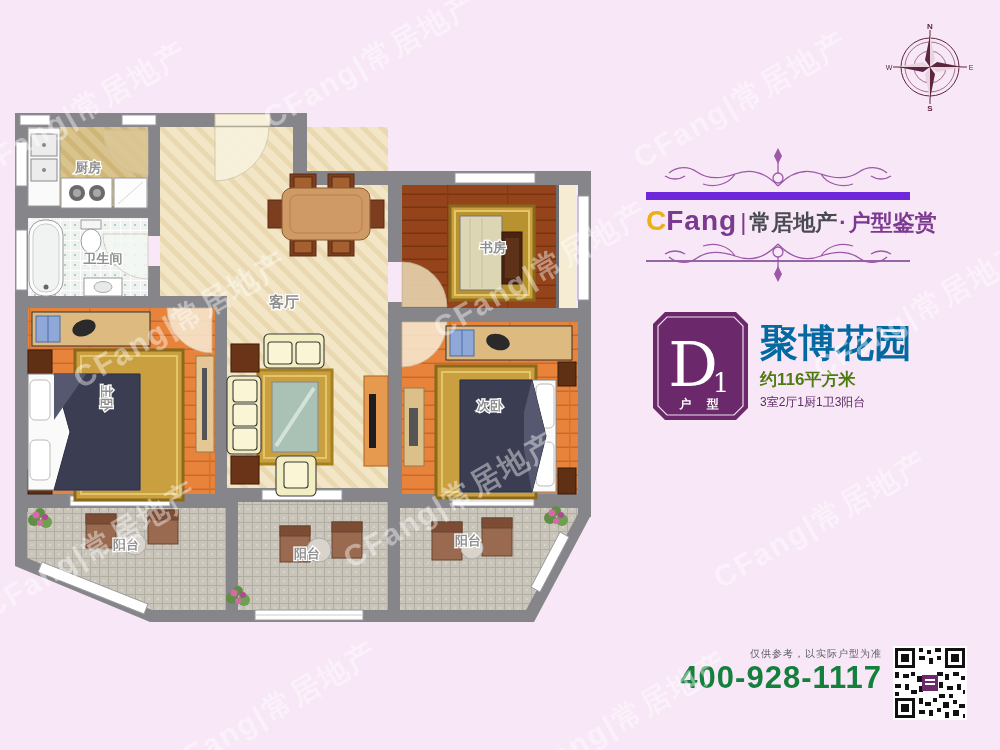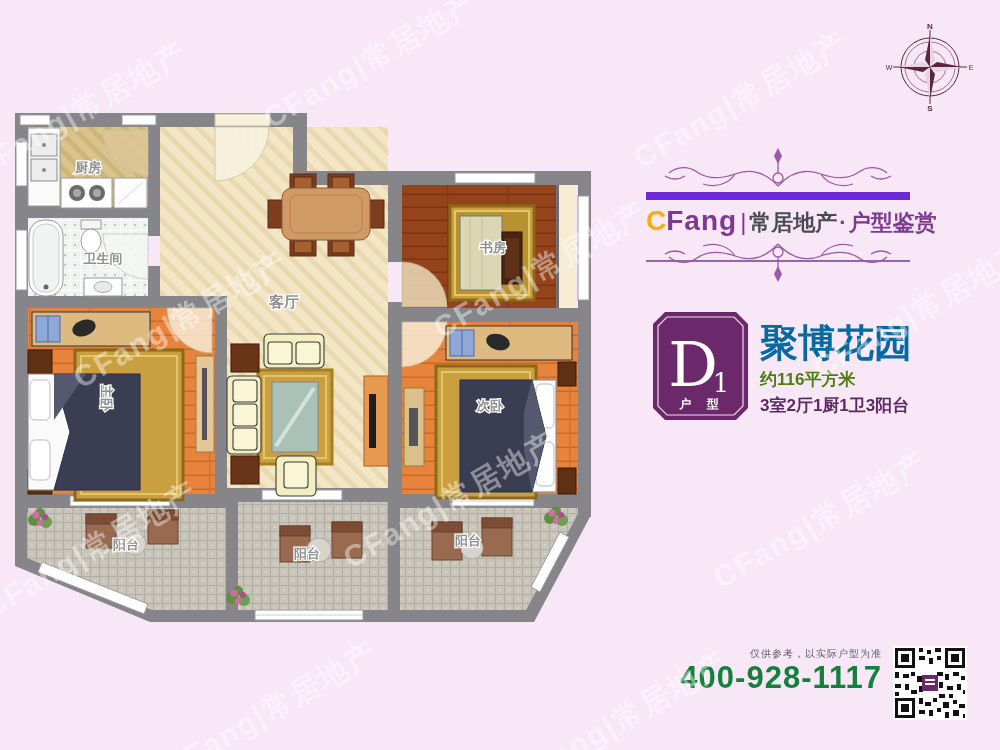--- a/index.html
+++ b/index.html
@@ -14,21 +14,21 @@
       border-top:8px solid #6d28d9;border-bottom:2px solid #9466a8;padding:5px 0 22px 0;
       text-align:center;white-space:nowrap;}
   .logo-c{font-size:28px;font-weight:bold;color:#edb10f;}
   .logo-fang{font-size:28px;font-weight:bold;color:#7b3990;letter-spacing:1px;}
   .logo-div{font-size:24px;color:#7b3990;font-weight:normal;padding:0 3px;}
   .logo-co{font-size:22px;font-weight:bold;color:#4a4a52;}
   .logo-dot{font-size:22px;font-weight:bold;color:#7b3990;padding:0 2px;}
   .logo-tag{font-size:22px;font-weight:bold;color:#7b3990;}
   .title{position:absolute;left:760px;top:318px;font-size:38px;font-weight:bold;color:#0369a1;z-index:3;}
   .area{position:absolute;left:760px;top:368px;font-size:17px;font-weight:bold;color:#4d7c0f;z-index:3;}
-  .rooms-line{position:absolute;left:760px;top:394px;font-size:17px;font-weight:bold;color:#5b2a62;z-index:3;}
+  .rooms-line{position:absolute;left:760px;top:394px;font-size:12px;font-weight:normal;color:#5b2a62;z-index:3;}
   .footer{position:absolute;right:118px;top:647px;text-align:right;z-index:3;}
   .disclaimer{font-size:10px;color:#5d5d66;letter-spacing:1px;}
   .phone{font-size:31px;font-weight:bold;color:#15803d;line-height:34px;letter-spacing:1px;}
   .website{font-size:15px;font-weight:bold;color:#5b2a62;}
   .qr{position:absolute;left:893px;top:646px;width:74px;height:74px;z-index:3;}
   .roomlabel{font-family:"Liberation Sans",sans-serif;font-size:13px;font-weight:bold;
       fill:#8f8f8f;stroke:#ffffff;stroke-width:2.5px;paint-order:stroke;}
   .roomlabel-big{font-size:15px;}
   svg text{user-select:none;}
 </style>

